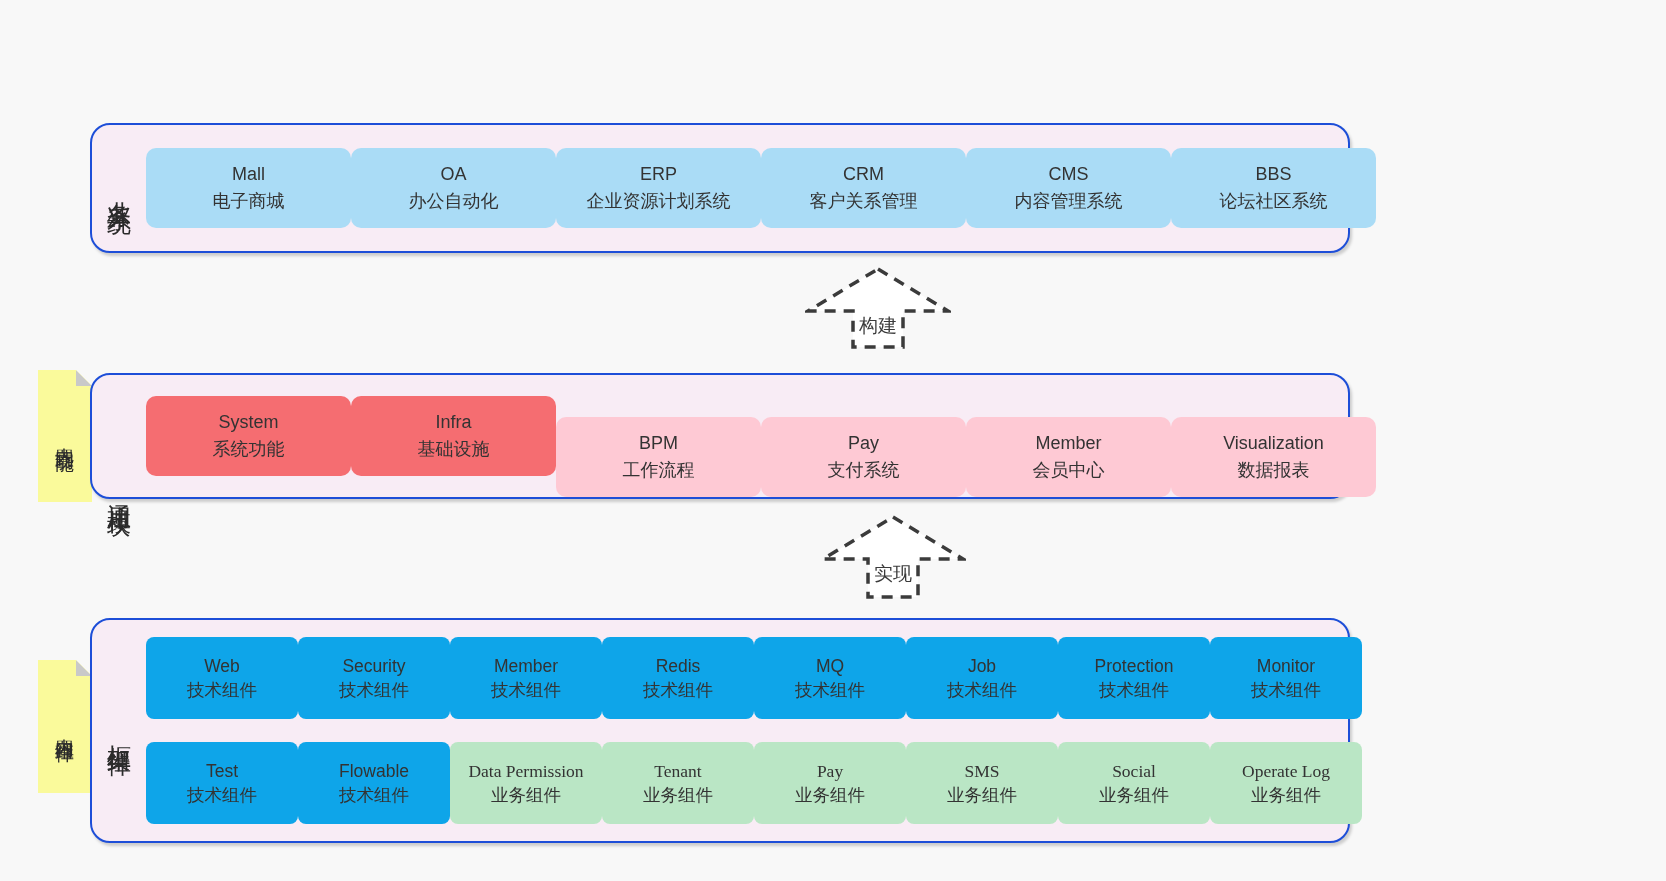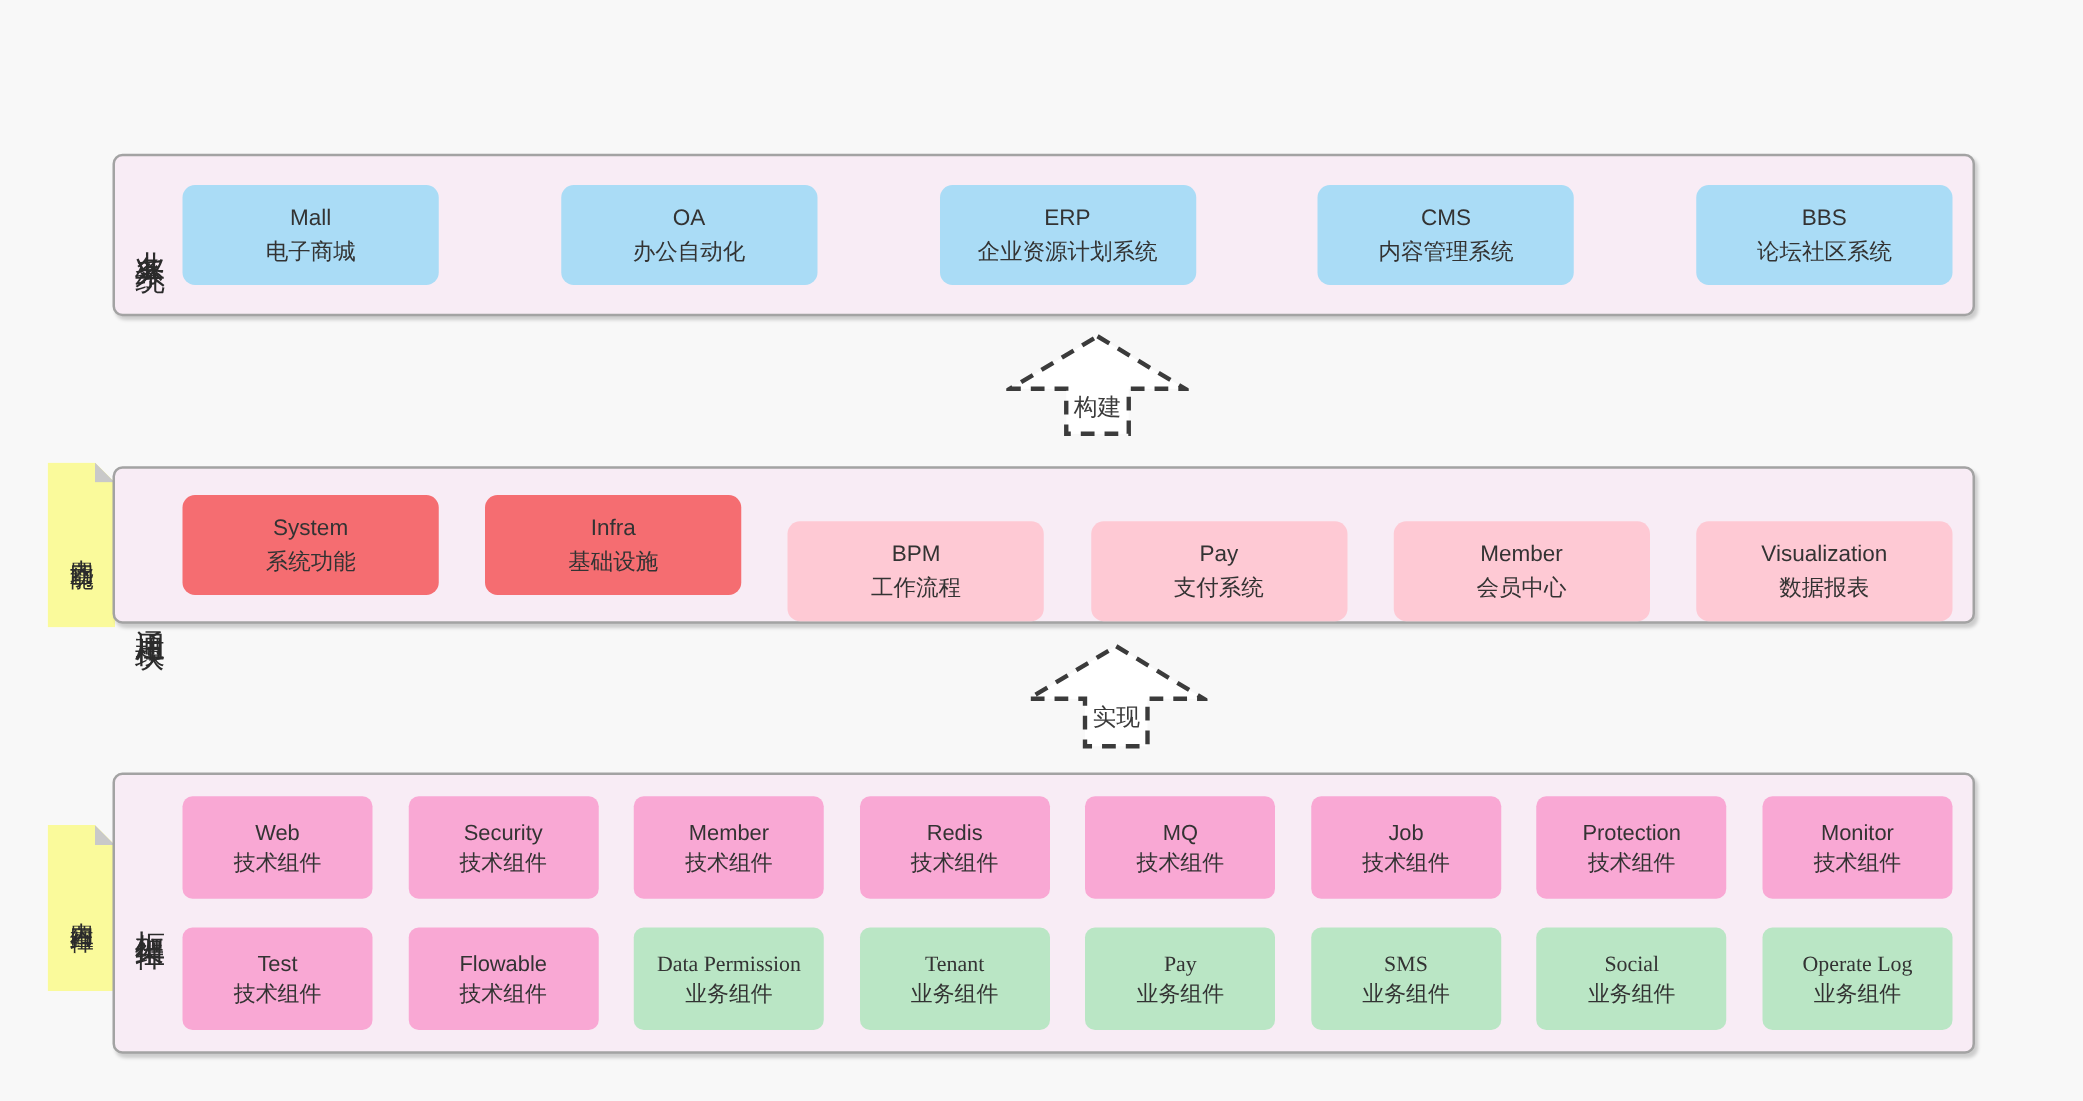--- a/index.html
+++ b/index.html
@@ -13,24 +13,24 @@
     width: 1666px;
     height: 881px;
     background: #f8f8f8;
     overflow: hidden;
     color: #333333;
   }
   
   .section {
     position: absolute;
     left: 90px;
-    width: 1490px;
+    width: 1260px;
     background: #f8ecf5;
-    border: 2px solid #a3a3a3;
-    border-radius: 8px;
+    border: 2px solid #1d4ed8;
+    border-radius: 20px;
     box-shadow: 2px 3px 3px rgba(0,0,0,0.18);
     display: flex;
     box-sizing: border-box;
     z-index: 2;
   }
   .section-label {
     width: 54px;
     flex: 0 0 54px;
     display: flex;
     align-items: center;
@@ -73,21 +73,21 @@
     border-radius: 10px;
     font-size: 18px;
     line-height: 27px;
     color: #333333;
   }
   .size-l { width: 205px; height: 80px; }
   .size-s { width: 152px; height: 82px; font-size: 17.5px; line-height: 24px; border-radius: 8px; padding: 0 6px; box-sizing: border-box; }
   .v-blue        { background: #aadcf6; }
   .v-red         { background: #f56d71; }
   .v-pink        { background: #fec9d4; margin-top: 43px; }
-  .v-green       { background: #f9a8d4; text-align: right; }
+  .v-green       { background: #0ea5e9; text-align: right; }
   .v-green-light { background: #bae6c5; font-family: Liberation Serif, serif; }
   
   .note {
     position: absolute;
     left: 38px;
     width: 54px;
     background: #fafa9b;
     clip-path: polygon(0 0, calc(100% - 16px) 0, 100% 16px, 100% 100%, 0 100%);
     display: flex;
     align-items: center;
@@ -140,20 +140,24 @@
       </div>
       <div class="node size-l v-blue">
         <div>OA</div>
         <div>办公自动化</div>
       </div>
       <div class="node size-l v-blue">
         <div>ERP</div>
         <div>企业资源计划系统</div>
       </div>
       <div class="node size-l v-blue">
+        <div>CRM</div>
+        <div>客户关系管理</div>
+      </div>
+      <div class="node size-l v-blue">
         <div>CMS</div>
         <div>内容管理系统</div>
       </div>
       <div class="node size-l v-blue">
         <div>BBS</div>
         <div>论坛社区系统</div>
       </div>
     </div>
   </div>
 

